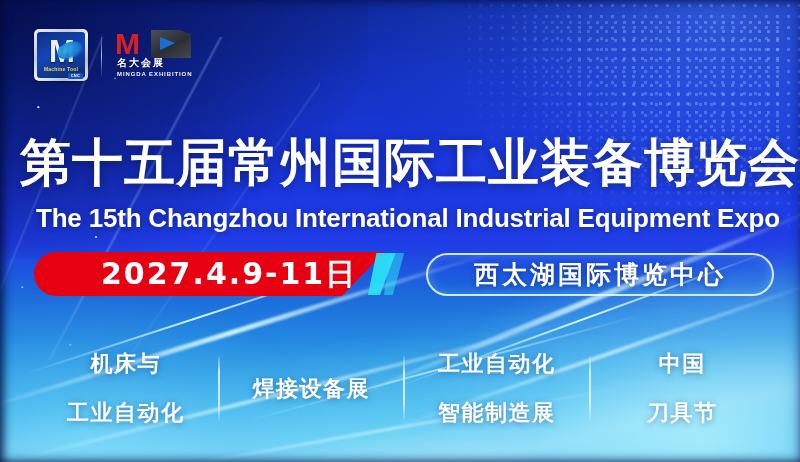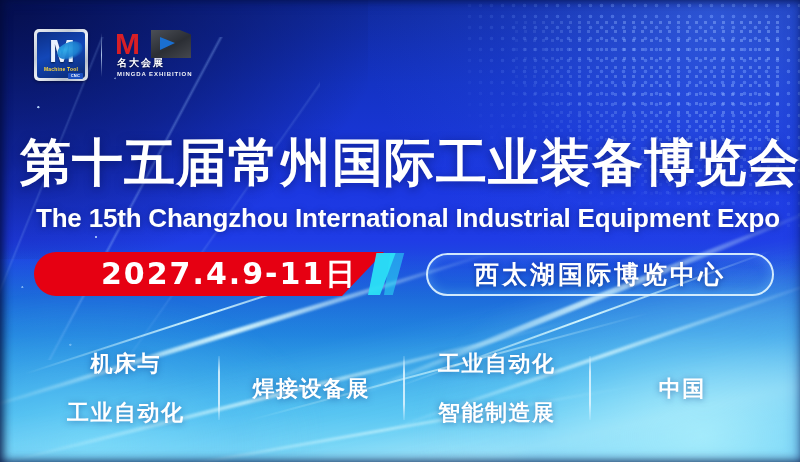--- a/index.html
+++ b/index.html
@@ -328,17 +328,18 @@
         <span>焊接设备展</span>
       </div>
       <div class="cat-div"></div>
       <div class="cat">
         <span>工业自动化</span>
         <span>智能制造展</span>
       </div>
       <div class="cat-div"></div>
       <div class="cat">
         <span>中国</span>
+        <span>刀具节</span>
       </div>
     </div>
 
   </div>
 </div>
 
 </body></html>

